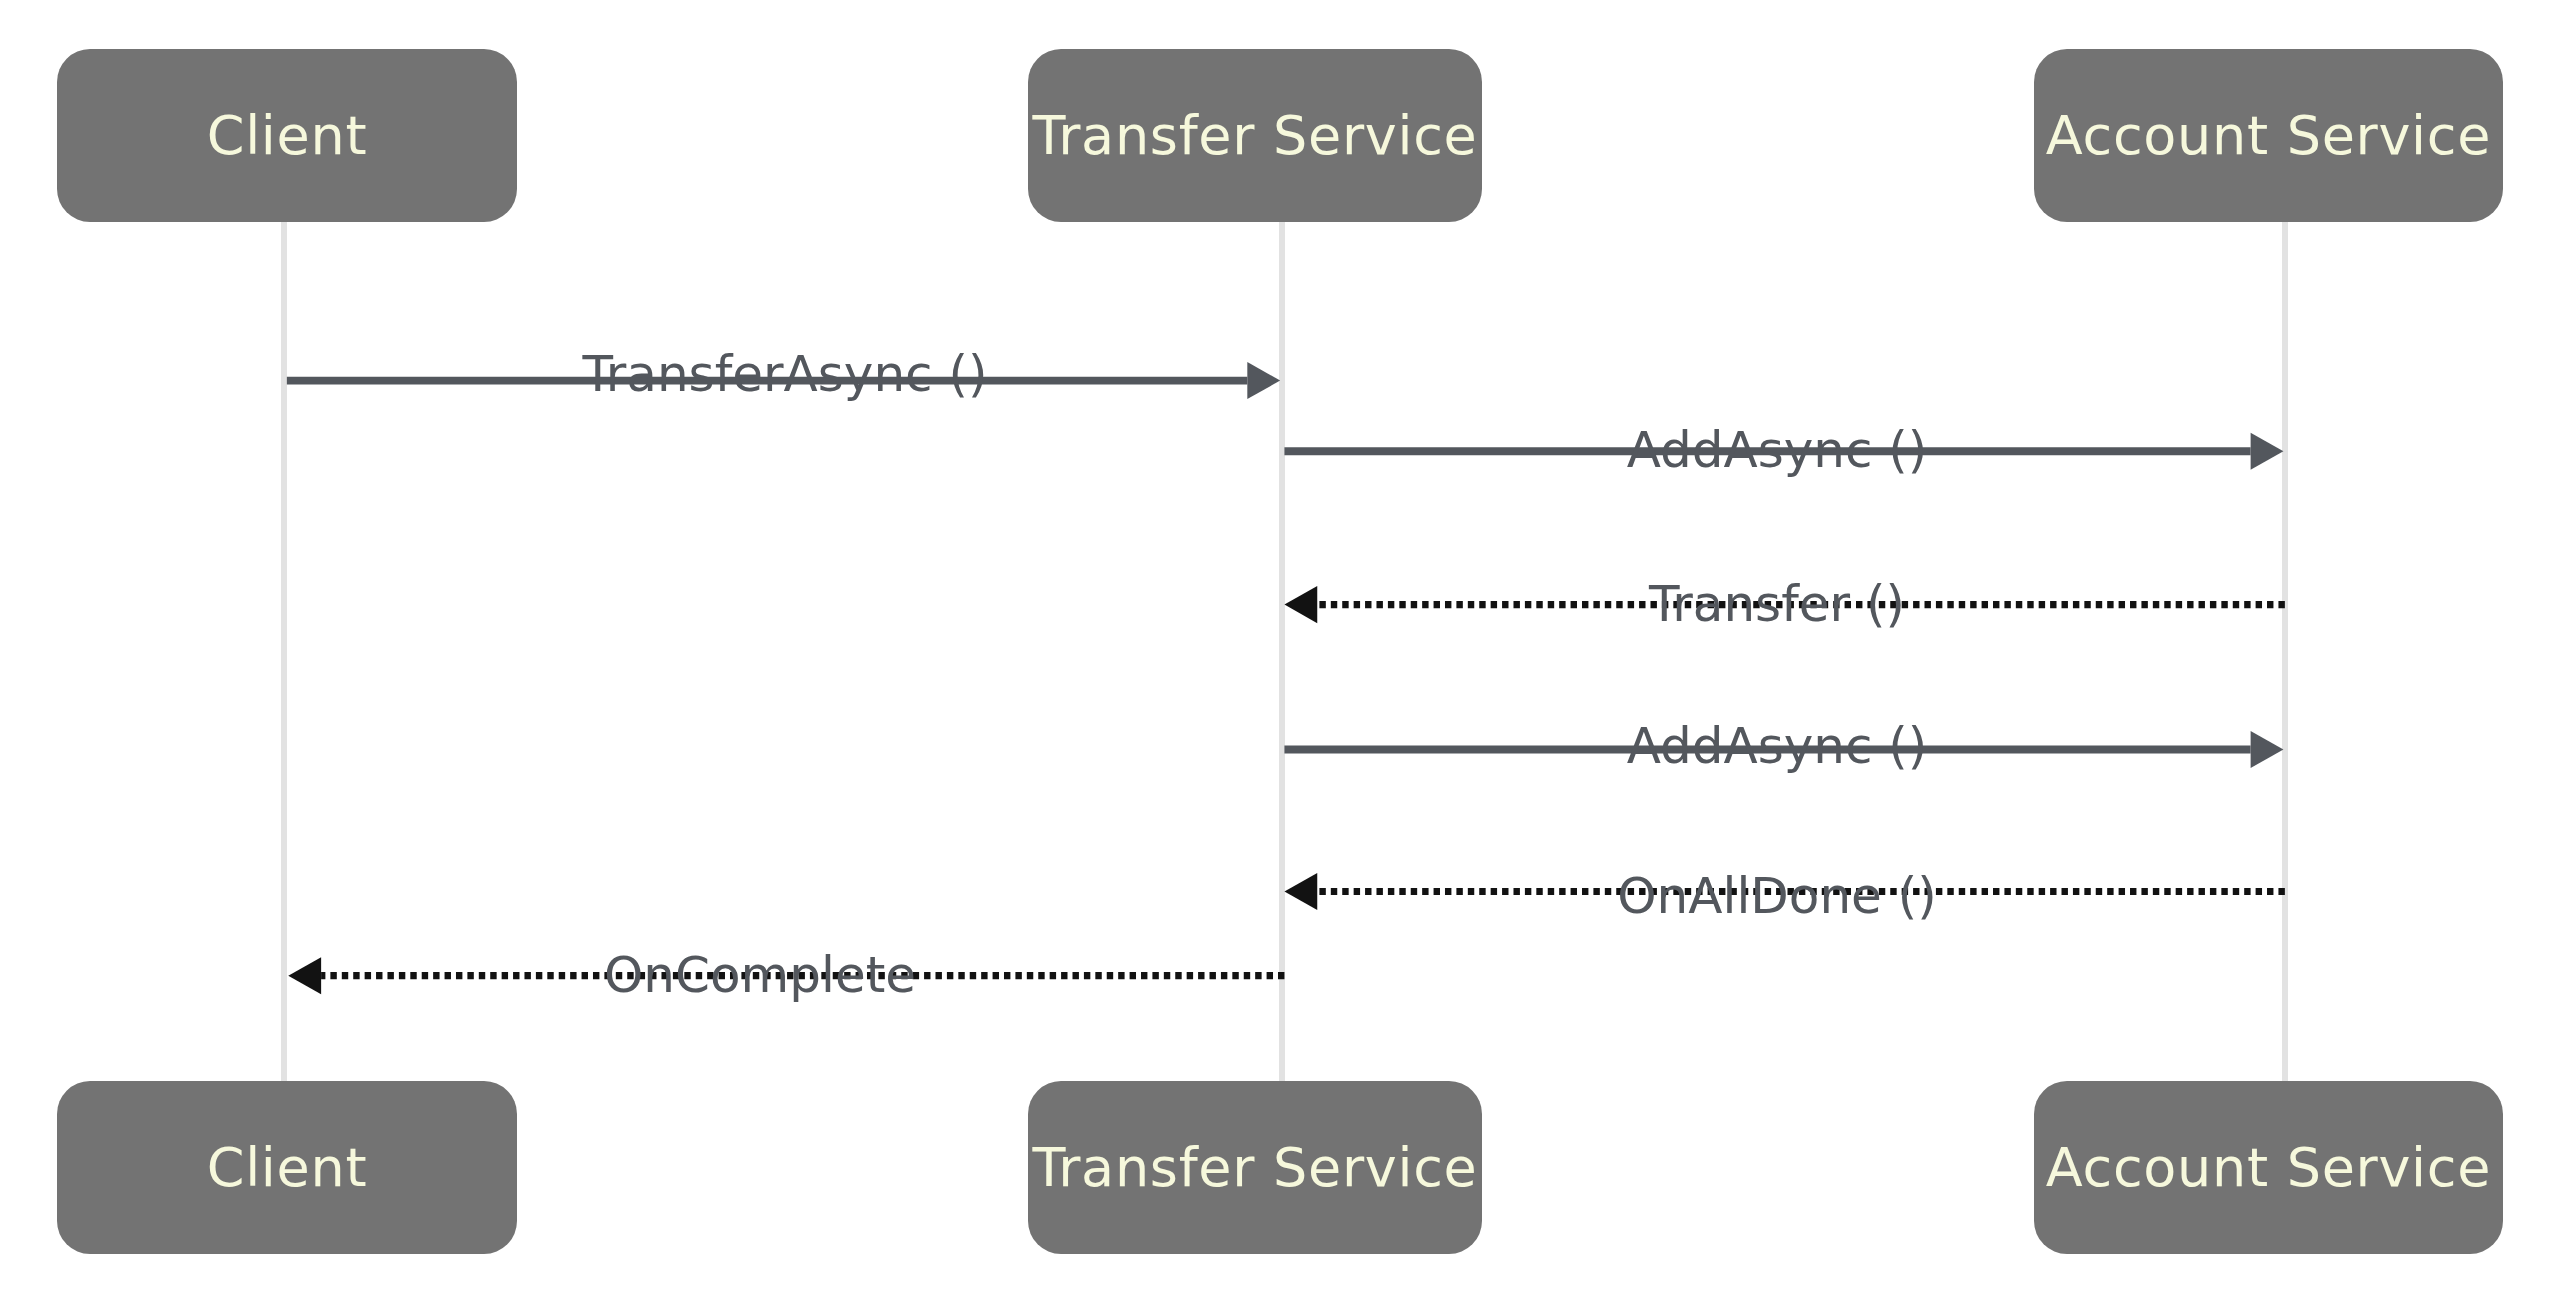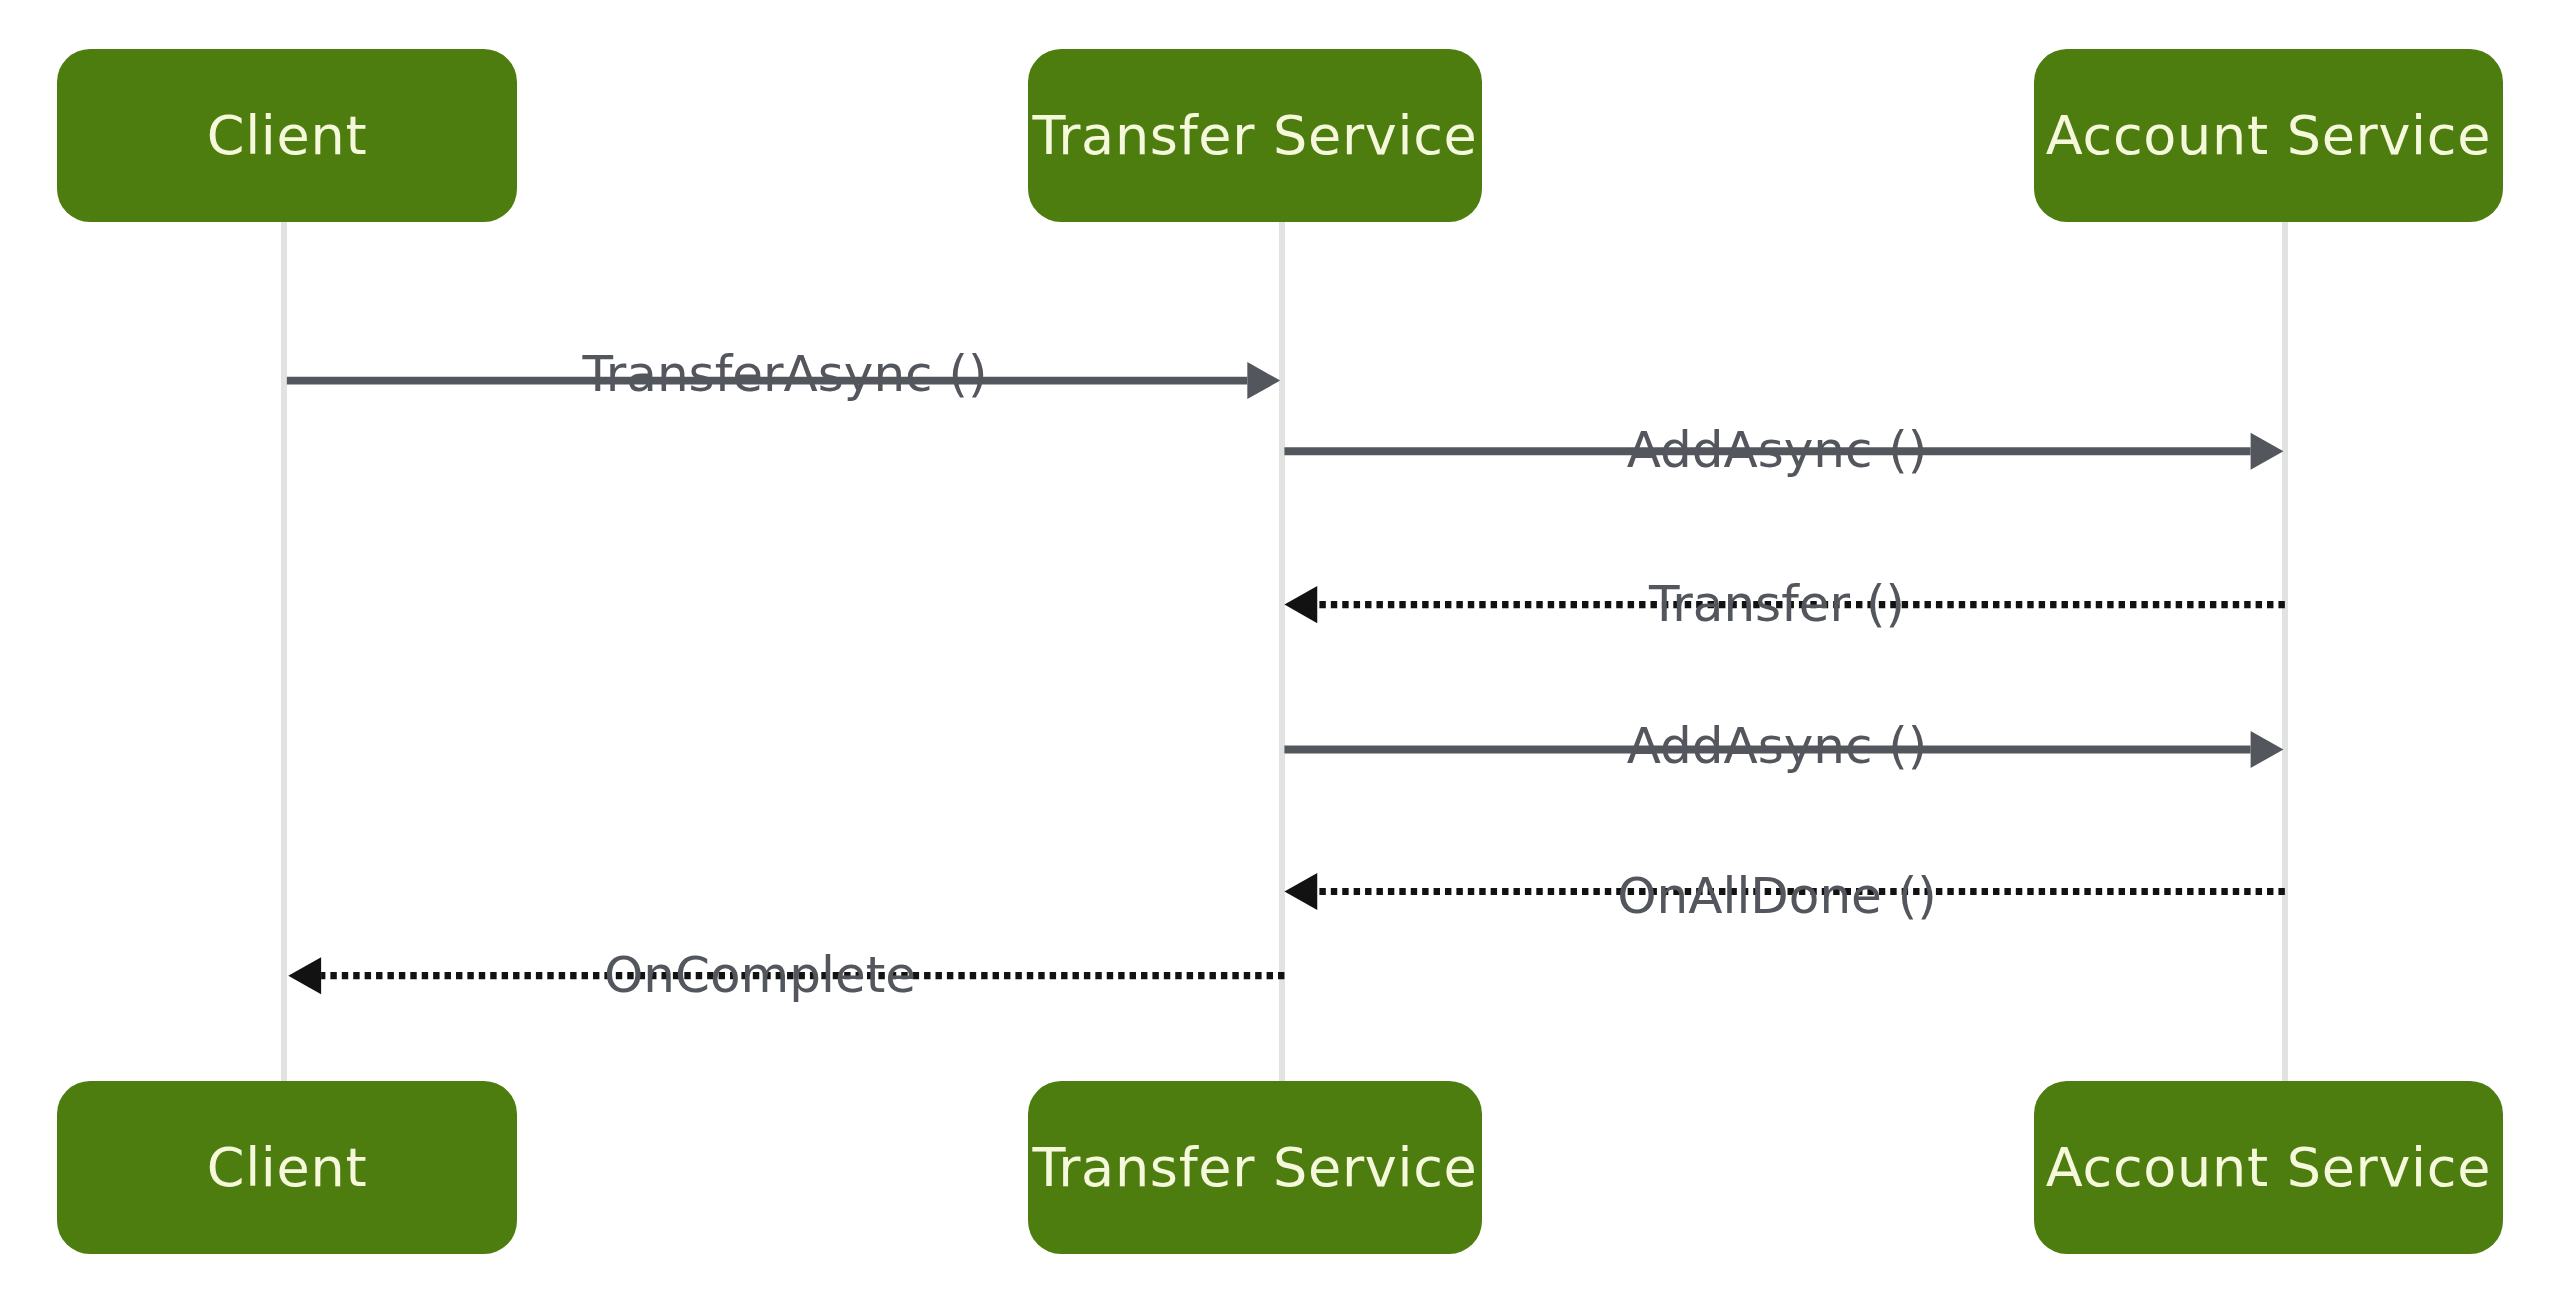--- a/index.html
+++ b/index.html
@@ -25,21 +25,21 @@
     background: #e2e2e2;
   }
   .lifeline.client   { left: 281px; }
   .lifeline.transfer { left: 1279px; }
   .lifeline.account  { left: 2282px; }
 
   
   .actor {
     position: absolute;
     height: 173px;
-    background: #4d7c0f;
+    background: #737373;
     border-radius: 33px;
     display: flex;
     align-items: center;
     justify-content: center;
     color: #f6f8dc;
     font-size: 54px;
     letter-spacing: 0.7px;
     white-space: nowrap;
   }
   .row-top    { top: 49px; }

